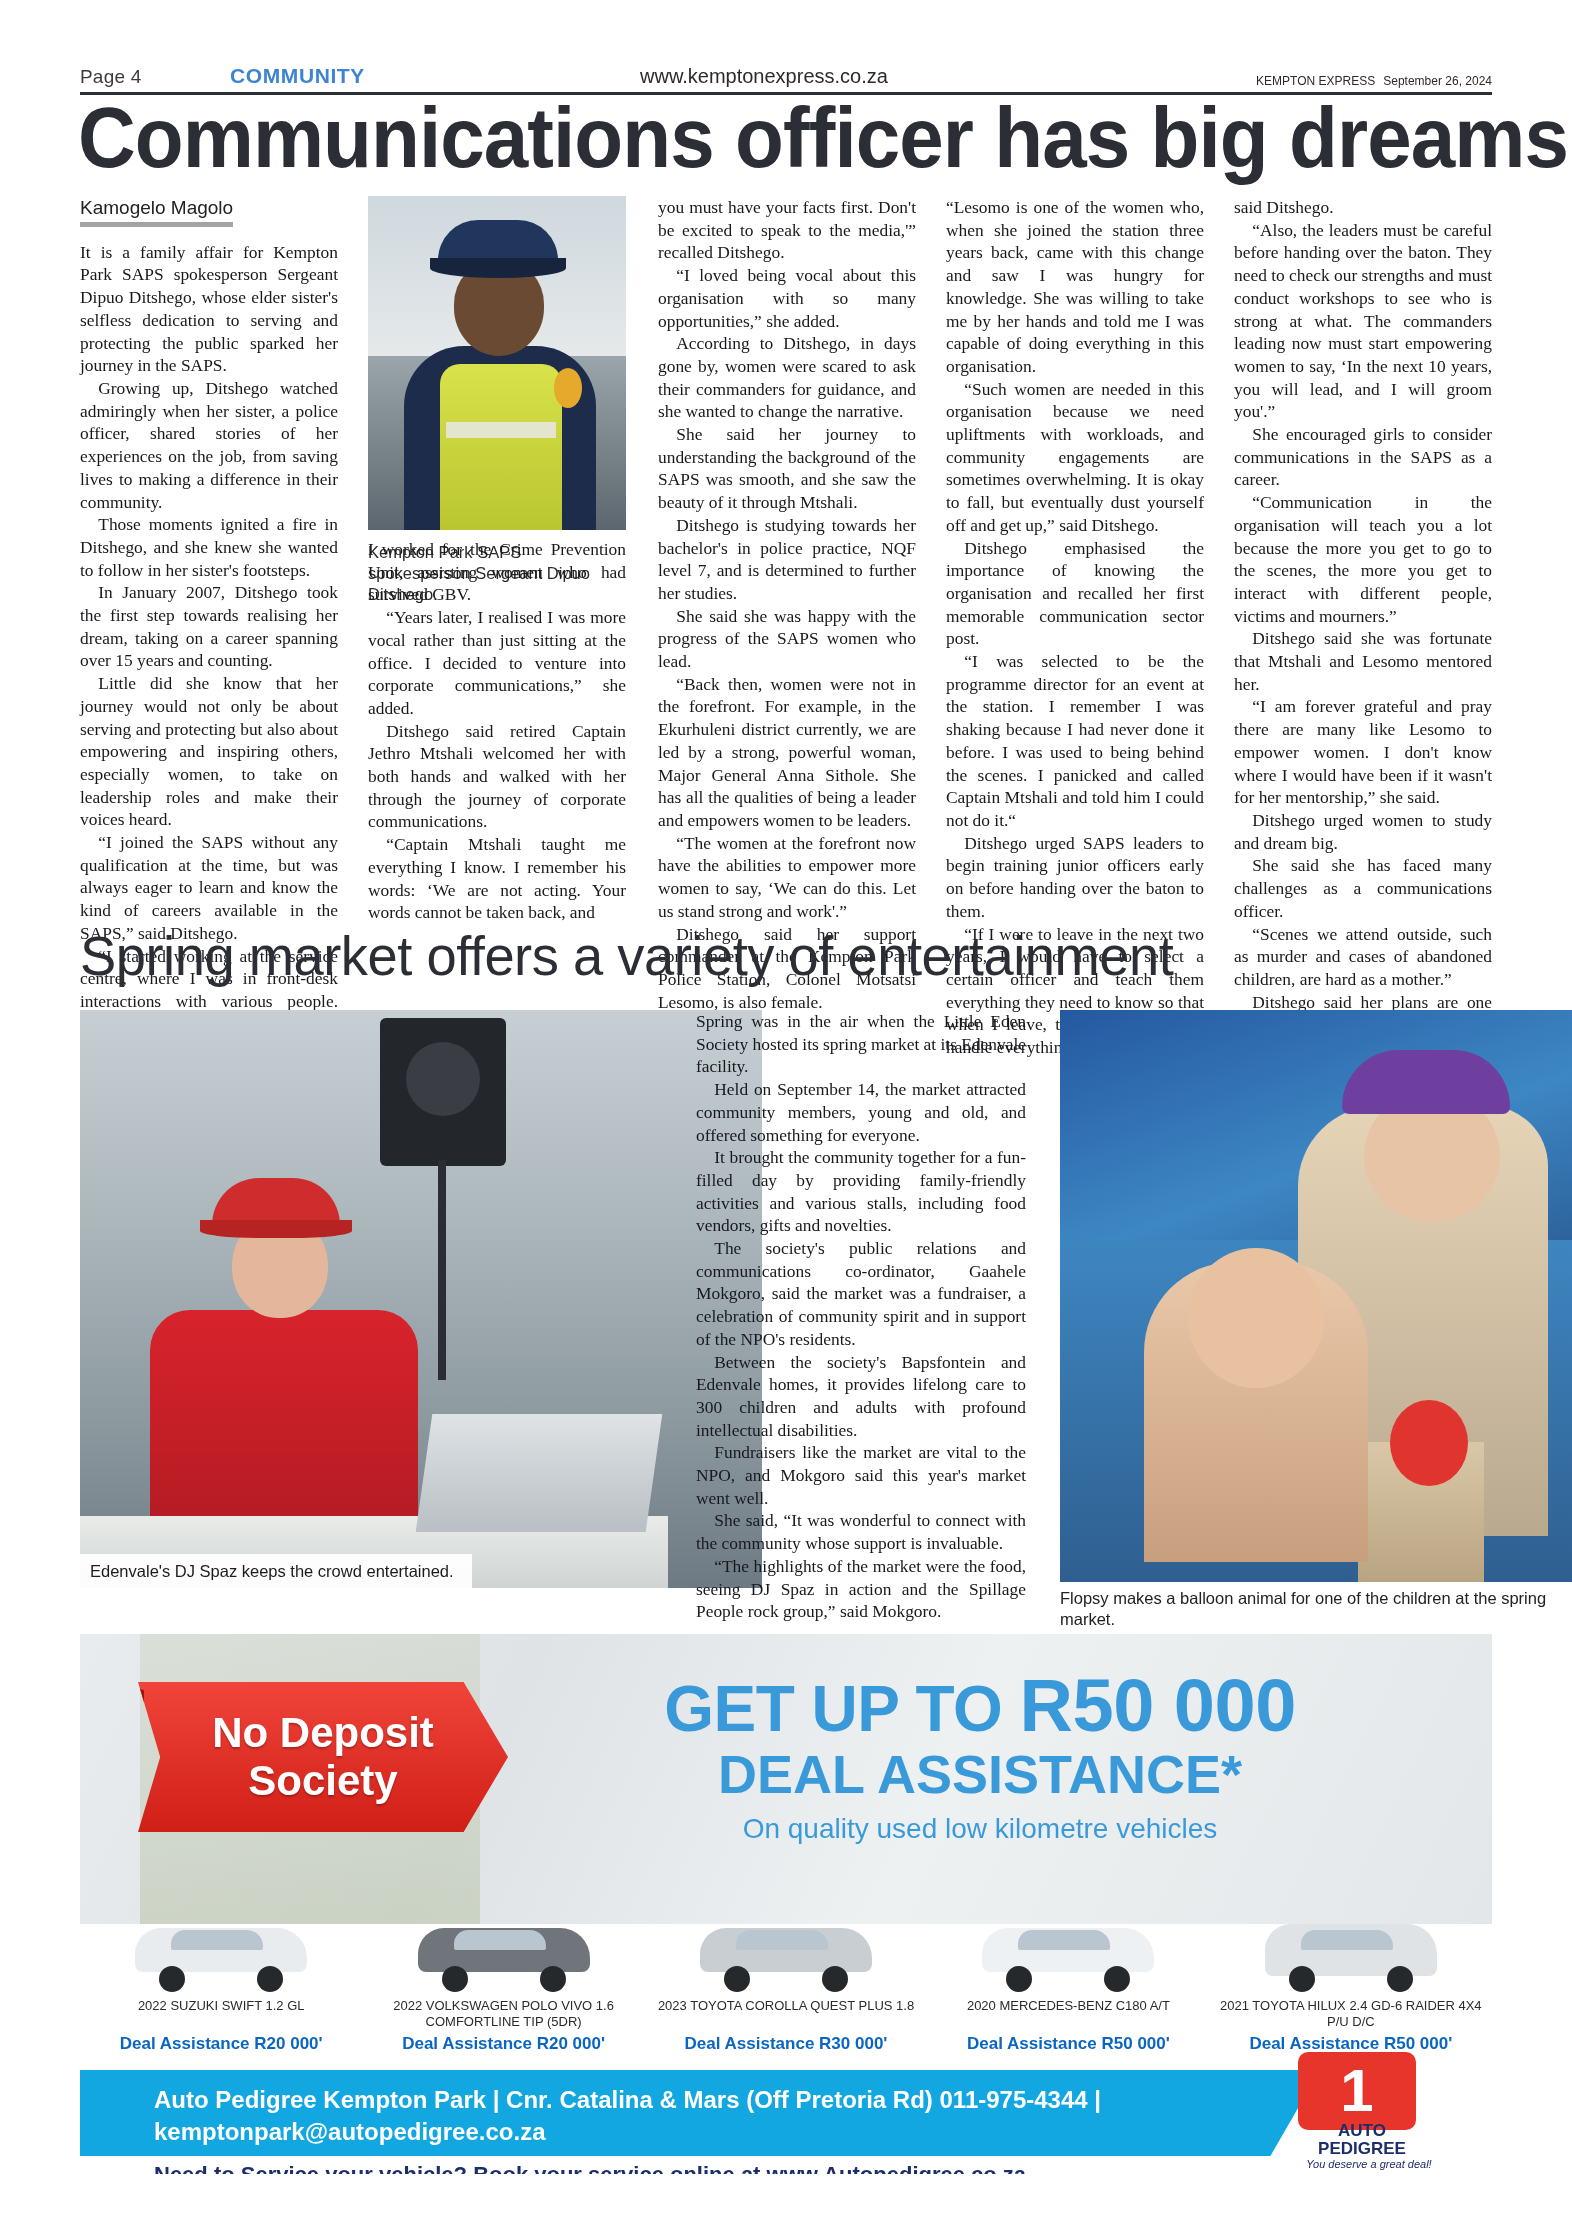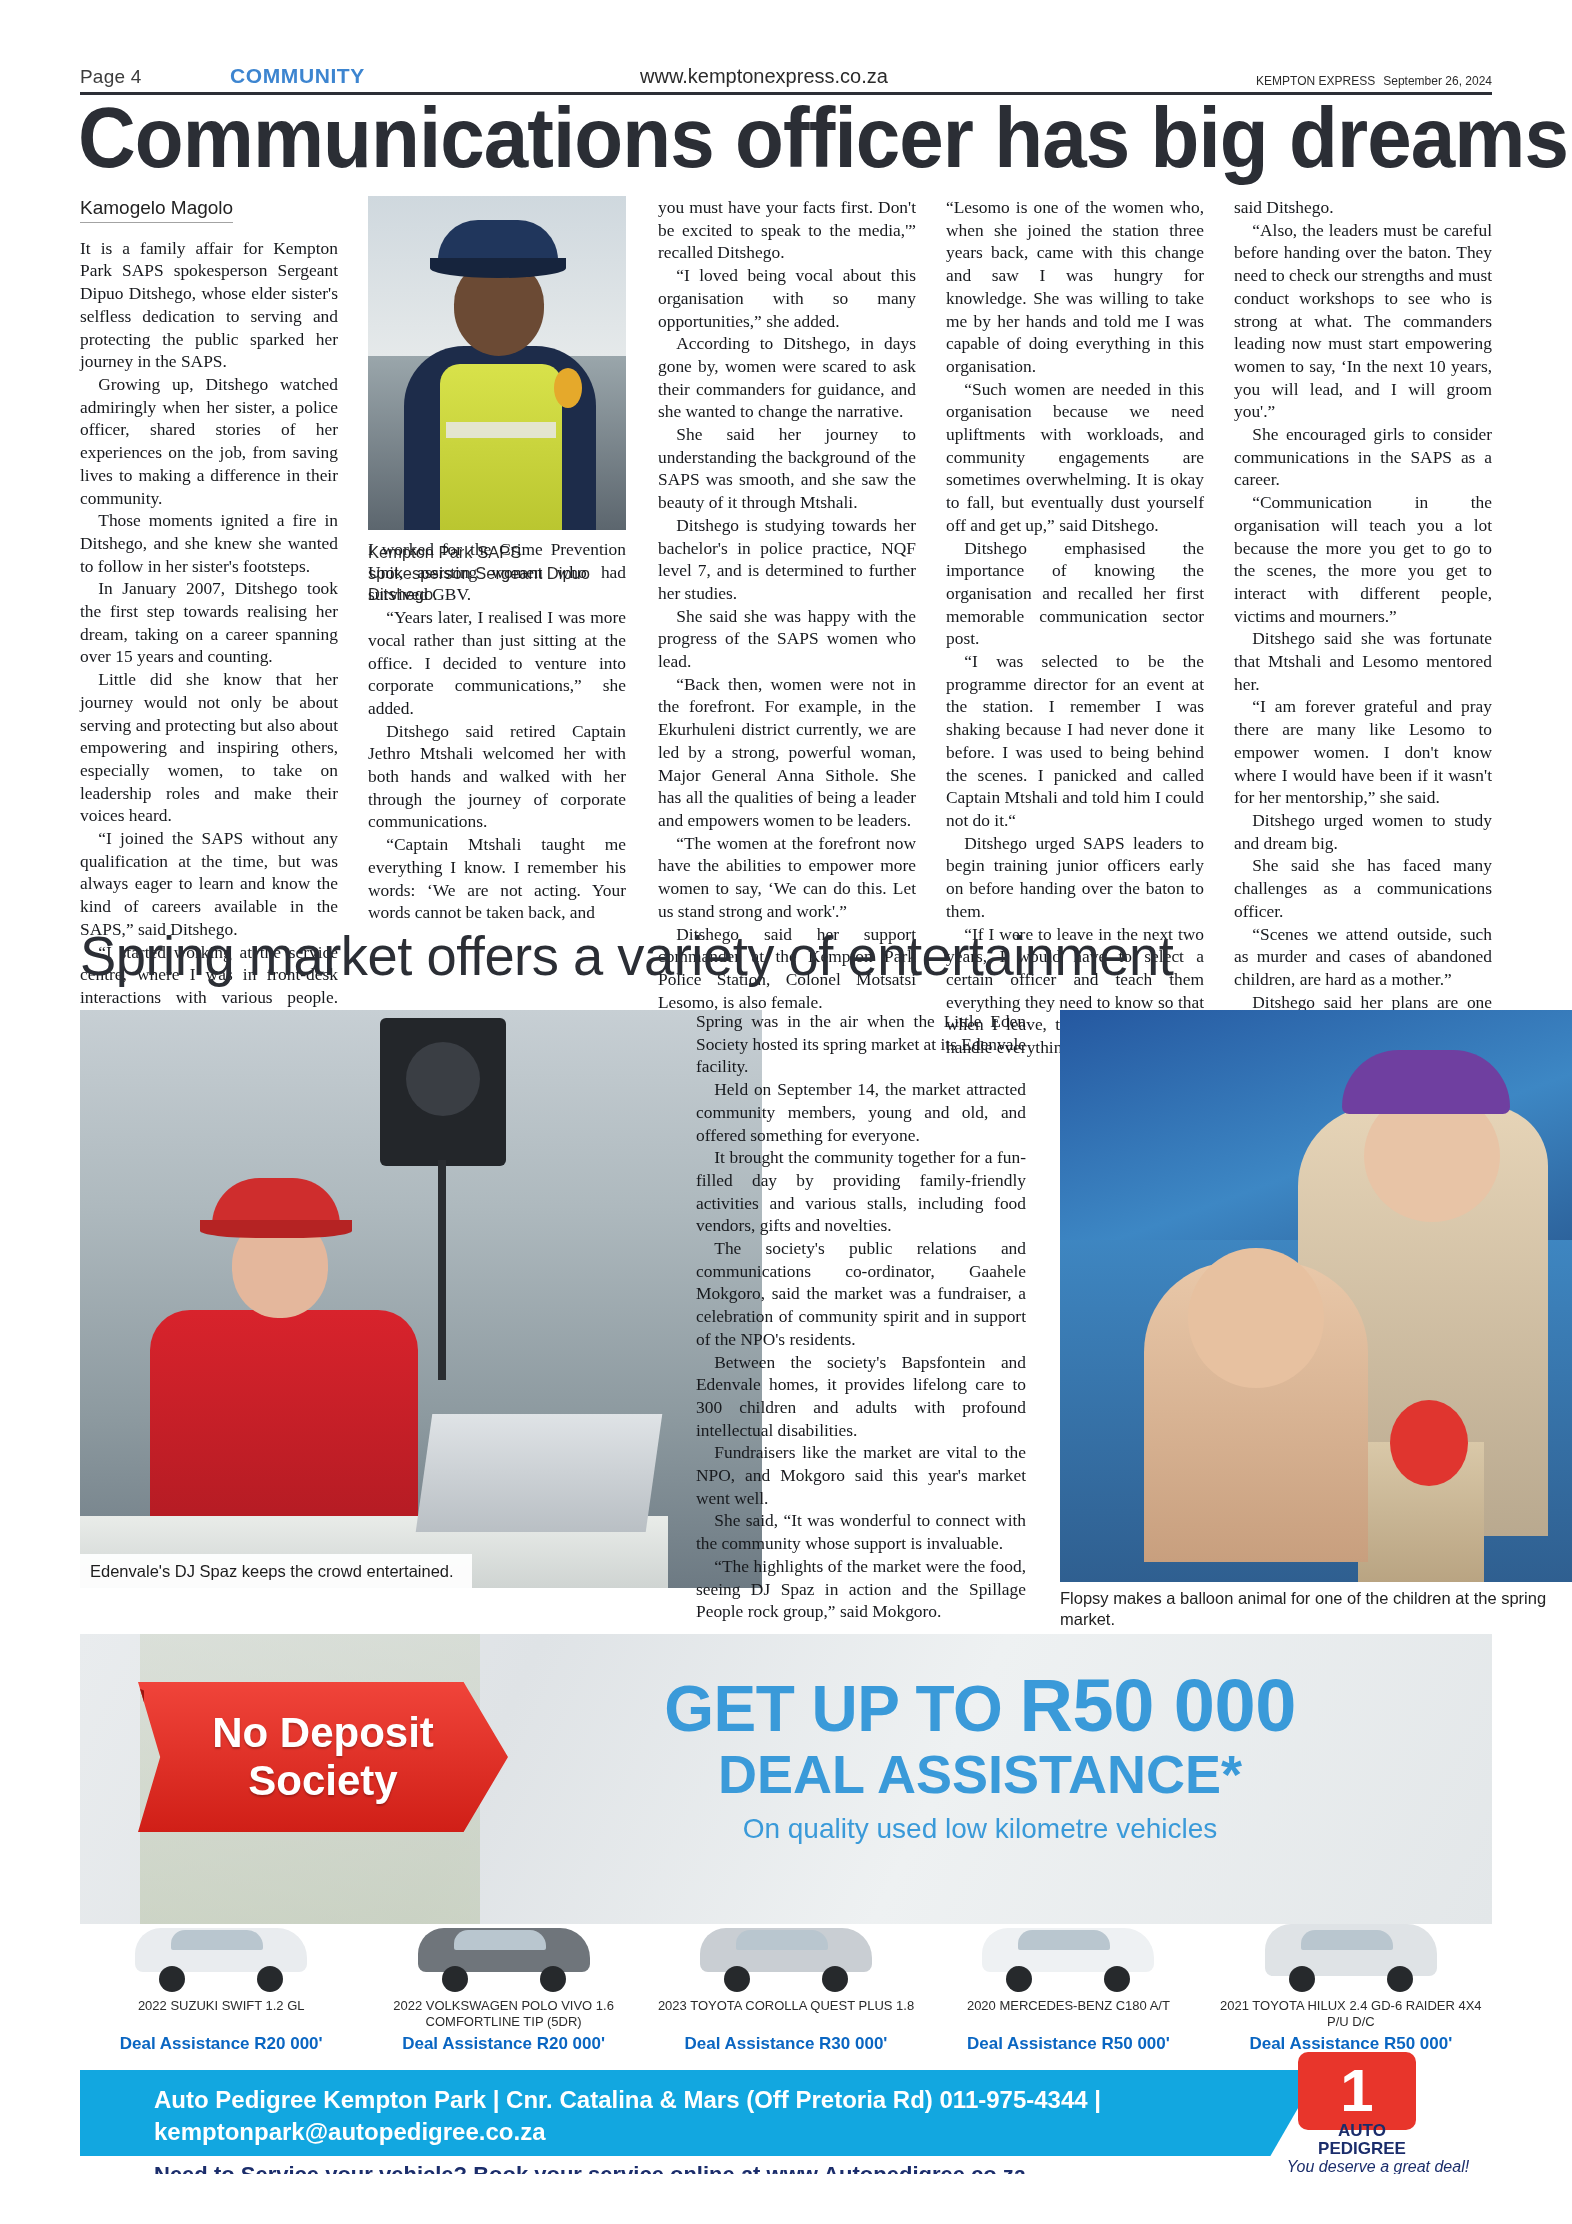--- a/index.html
+++ b/index.html
@@ -53,21 +53,21 @@
     letter-spacing:-1px;
     transform:scaleX(0.93); transform-origin:left top;
     white-space:nowrap;
   }
 
   
   .art1 { position:absolute; left:80px; top:196px; width:1412px; height:720px; }
   .byline {
     font-family:"Liberation Sans", sans-serif;
     font-size:19px; color:#222;
-    border-bottom:1px solid #a3a3a3;
+    border-bottom:5px solid #a3a3a3;
     display:inline-block;
     padding-bottom:1px;
     margin-bottom:14px;
   }
   .col {
     position:absolute; top:0;
     font-size:17.4px; line-height:1.305;
     text-align:justify;
     color:#17191d;
     hyphens:auto;
@@ -289,23 +289,23 @@
     background:#e8352b; border-radius:10px;
     color:#fff; font-family:"Liberation Sans", sans-serif; font-weight:bold;
     font-size:60px; text-align:center; line-height:78px;
   }
   .logo .wrd {
     position:absolute; left:0; top:70px; width:200px; text-align:center;
     font-family:"Liberation Sans Narrow","Liberation Sans", sans-serif;
     font-weight:bold; color:#1b2d6b; font-size:17px; line-height:1.06;
   }
   .logo .sub {
-    position:absolute; left:16px; top:106px; width:200px; text-align:center;
+    position:absolute; left:7px; top:106px; width:200px; text-align:center;
     font-family:"Liberation Sans", sans-serif; font-style:italic;
-    color:#1b2d6b; font-size:16px;
+    color:#1b2d6b; font-size:11px;
   }
 
   .service {
     position:absolute; left:74px; top:528px; width:1200px;
     font-family:"Liberation Sans Narrow","Liberation Sans", sans-serif;
     font-weight:bold; color:#1b2d6b; font-size:22px;
   }
 </style>
 </head>
 <body>

